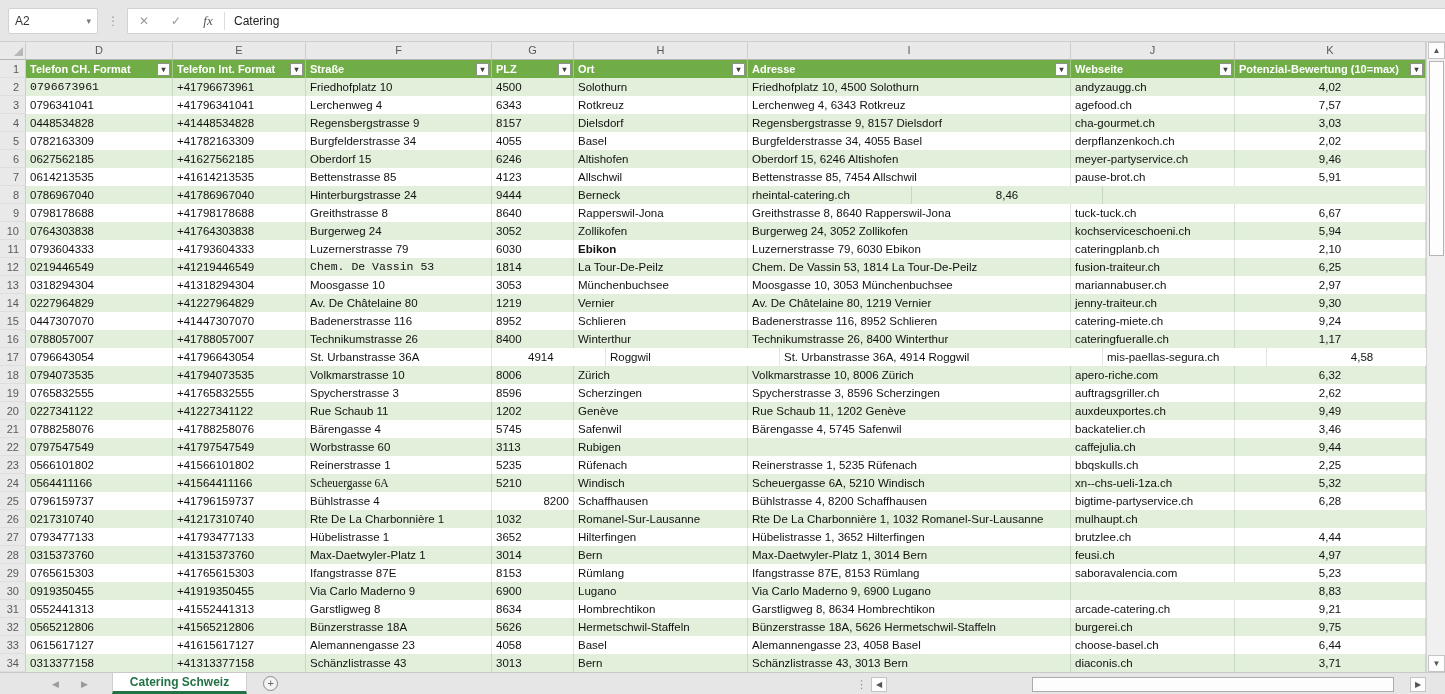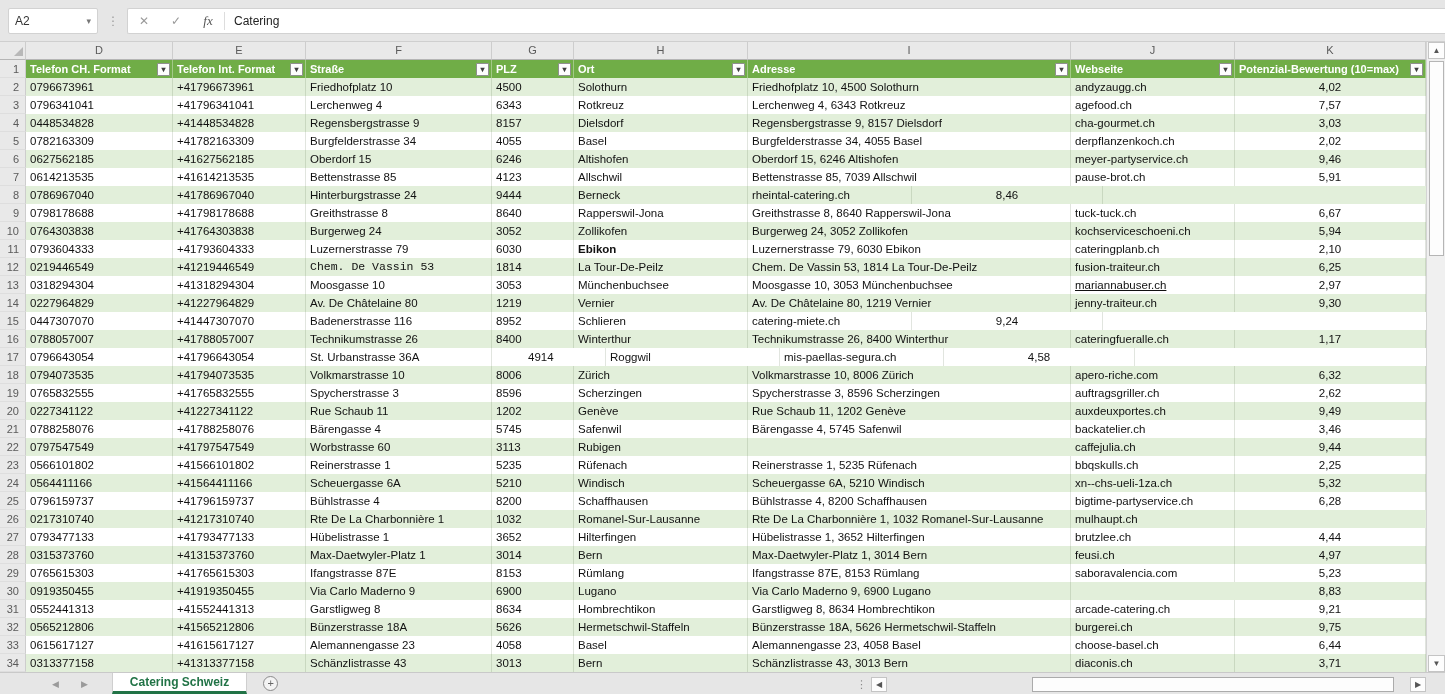--- a/index.html
+++ b/index.html
@@ -190,21 +190,21 @@
           <div class="hlbl" style="overflow: hidden;">Webseite</div>
           <div class="flt">▾</div>
         </div>
         <div class="hcell" style="flex: 0 0 191px;">
           <div class="hlbl" style="overflow: hidden;">Potenzial-Bewertung (10=max)</div>
           <div class="flt">▾</div>
         </div>
       </div>
       <div class="trow band">
         <div class="gut">2</div>
-        <div class="c" style="flex: 0 0 147px;">0796673961</div>
+        <div class="c" style="flex: 0 0 147px; font-family: Liberation Mono, monospace;">0796673961</div>
         <div class="c" style="flex: 0 0 133px;">+41796673961</div>
         <div class="c" style="flex: 0 0 186px;">Friedhofplatz 10</div>
         <div class="c" style="flex: 0 0 82px;">4500</div>
         <div class="c" style="flex: 0 0 174px;">Solothurn</div>
         <div class="c" style="flex: 0 0 323px;">Friedhofplatz 10, 4500 Solothurn</div>
         <div class="c" style="flex: 0 0 164px;">andyzaugg.ch</div>
         <div class="c center" style="flex: 0 0 191px;">4,02</div>
       </div>
       <div class="trow">
         <div class="gut">3</div>
@@ -250,21 +250,21 @@
         <div class="c" style="flex: 0 0 164px;">meyer-partyservice.ch</div>
         <div class="c center" style="flex: 0 0 191px;">9,46</div>
       </div>
       <div class="trow">
         <div class="gut">7</div>
         <div class="c" style="flex: 0 0 147px;">0614213535</div>
         <div class="c" style="flex: 0 0 133px;">+41614213535</div>
         <div class="c" style="flex: 0 0 186px;">Bettenstrasse 85</div>
         <div class="c" style="flex: 0 0 82px;">4123</div>
         <div class="c" style="flex: 0 0 174px;">Allschwil</div>
-        <div class="c" style="flex: 0 0 323px;">Bettenstrasse 85, 7039 Allschwil</div>
+        <div class="c" style="flex: 0 0 323px;">Bettenstrasse 85, 7454 Allschwil</div>
         <div class="c" style="flex: 0 0 164px;">pause-brot.ch</div>
         <div class="c center" style="flex: 0 0 191px;">5,91</div>
       </div>
       <div class="trow band">
         <div class="gut">8</div>
         <div class="c" style="flex: 0 0 147px;">0786967040</div>
         <div class="c" style="flex: 0 0 133px;">+41786967040</div>
         <div class="c" style="flex: 0 0 186px;">Hinterburgstrasse 24</div>
         <div class="c" style="flex: 0 0 82px;">9444</div>
         <div class="c" style="flex: 0 0 174px;">Berneck</div>
@@ -316,41 +316,42 @@
         <div class="c center" style="flex: 0 0 191px;">6,25</div>
       </div>
       <div class="trow">
         <div class="gut">13</div>
         <div class="c" style="flex: 0 0 147px;">0318294304</div>
         <div class="c" style="flex: 0 0 133px;">+41318294304</div>
         <div class="c" style="flex: 0 0 186px;">Moosgasse 10</div>
         <div class="c" style="flex: 0 0 82px;">3053</div>
         <div class="c" style="flex: 0 0 174px;">Münchenbuchsee</div>
         <div class="c" style="flex: 0 0 323px;">Moosgasse 10, 3053 Münchenbuchsee</div>
-        <div class="c" style="flex: 0 0 164px; text-decoration: underline;">mariannabuser.ch</div>
+        <div class="c" style="flex: 0 0 164px;">mariannabuser.ch</div>
         <div class="c center" style="flex: 0 0 191px;">2,97</div>
       </div>
       <div class="trow band">
         <div class="gut">14</div>
         <div class="c" style="flex: 0 0 147px;">0227964829</div>
         <div class="c" style="flex: 0 0 133px;">+41227964829</div>
         <div class="c" style="flex: 0 0 186px;">Av. De Châtelaine 80</div>
         <div class="c" style="flex: 0 0 82px;">1219</div>
         <div class="c" style="flex: 0 0 174px;">Vernier</div>
         <div class="c" style="flex: 0 0 323px;">Av. De Châtelaine 80, 1219 Vernier</div>
         <div class="c" style="flex: 0 0 164px;">jenny-traiteur.ch</div>
         <div class="c center" style="flex: 0 0 191px;">9,30</div>
       </div>
       <div class="trow">
         <div class="gut">15</div>
         <div class="c" style="flex: 0 0 147px;">0447307070</div>
         <div class="c" style="flex: 0 0 133px;">+41447307070</div>
         <div class="c" style="flex: 0 0 186px;">Badenerstrasse 116</div>
         <div class="c" style="flex: 0 0 82px;">8952</div>
         <div class="c" style="flex: 0 0 174px;">Schlieren</div>
+        <div class="c" style="flex: 0 0 323px;">Badenerstrasse 116, 8952 Schlieren</div>
         <div class="c" style="flex: 0 0 164px;">catering-miete.ch</div>
         <div class="c center" style="flex: 0 0 191px;">9,24</div>
       </div>
       <div class="trow band">
         <div class="gut">16</div>
         <div class="c" style="flex: 0 0 147px;">0788057007</div>
         <div class="c" style="flex: 0 0 133px;">+41788057007</div>
         <div class="c" style="flex: 0 0 186px;">Technikumstrasse 26</div>
         <div class="c" style="flex: 0 0 82px;">8400</div>
         <div class="c" style="flex: 0 0 174px;">Winterthur</div>
@@ -358,20 +359,21 @@
         <div class="c" style="flex: 0 0 164px;">cateringfueralle.ch</div>
         <div class="c center" style="flex: 0 0 191px;">1,17</div>
       </div>
       <div class="trow">
         <div class="gut">17</div>
         <div class="c" style="flex: 0 0 147px;">0796643054</div>
         <div class="c" style="flex: 0 0 133px;">+41796643054</div>
         <div class="c" style="flex: 0 0 186px;">St. Urbanstrasse 36A</div>
         <div class="c" style="flex: 0 0 82px; margin-left: 32px;">4914</div>
         <div class="c" style="flex: 0 0 174px;">Roggwil</div>
+        <div class="c" style="flex: 0 0 323px;">St. Urbanstrasse 36A, 4914 Roggwil</div>
         <div class="c" style="flex: 0 0 164px;">mis-paellas-segura.ch</div>
         <div class="c center" style="flex: 0 0 191px;">4,58</div>
       </div>
       <div class="trow band">
         <div class="gut">18</div>
         <div class="c" style="flex: 0 0 147px;">0794073535</div>
         <div class="c" style="flex: 0 0 133px;">+41794073535</div>
         <div class="c" style="flex: 0 0 186px;">Volkmarstrasse 10</div>
         <div class="c" style="flex: 0 0 82px;">8006</div>
         <div class="c" style="flex: 0 0 174px;">Zürich</div>
@@ -431,33 +433,33 @@
         <div class="c" style="flex: 0 0 82px;">5235</div>
         <div class="c" style="flex: 0 0 174px;">Rüfenach</div>
         <div class="c" style="flex: 0 0 323px;">Reinerstrasse 1, 5235 Rüfenach</div>
         <div class="c" style="flex: 0 0 164px;">bbqskulls.ch</div>
         <div class="c center" style="flex: 0 0 191px;">2,25</div>
       </div>
       <div class="trow band">
         <div class="gut">24</div>
         <div class="c" style="flex: 0 0 147px;">0564411166</div>
         <div class="c" style="flex: 0 0 133px;">+41564411166</div>
-        <div class="c" style="flex: 0 0 186px;">Scheuergasse 6A</div>
+        <div class="c" style="flex: 0 0 186px; font-family: Liberation Serif, serif;">Scheuergasse 6A</div>
         <div class="c" style="flex: 0 0 82px;">5210</div>
         <div class="c" style="flex: 0 0 174px;">Windisch</div>
         <div class="c" style="flex: 0 0 323px;">Scheuergasse 6A, 5210 Windisch</div>
         <div class="c" style="flex: 0 0 164px;">xn--chs-ueli-1za.ch</div>
         <div class="c center" style="flex: 0 0 191px;">5,32</div>
       </div>
       <div class="trow">
         <div class="gut">25</div>
         <div class="c" style="flex: 0 0 147px;">0796159737</div>
         <div class="c" style="flex: 0 0 133px;">+41796159737</div>
         <div class="c" style="flex: 0 0 186px;">Bühlstrasse 4</div>
-        <div class="c" style="flex: 0 0 82px;">8200</div>
+        <div class="c" style="flex: 0 0 82px; text-align: right;">8200</div>
         <div class="c" style="flex: 0 0 174px;">Schaffhausen</div>
         <div class="c" style="flex: 0 0 323px;">Bühlstrasse 4, 8200 Schaffhausen</div>
         <div class="c" style="flex: 0 0 164px;">bigtime-partyservice.ch</div>
         <div class="c center" style="flex: 0 0 191px;">6,28</div>
       </div>
       <div class="trow band">
         <div class="gut">26</div>
         <div class="c" style="flex: 0 0 147px;">0217310740</div>
         <div class="c" style="flex: 0 0 133px;">+41217310740</div>
         <div class="c" style="flex: 0 0 186px;">Rte De La Charbonnière 1</div>

